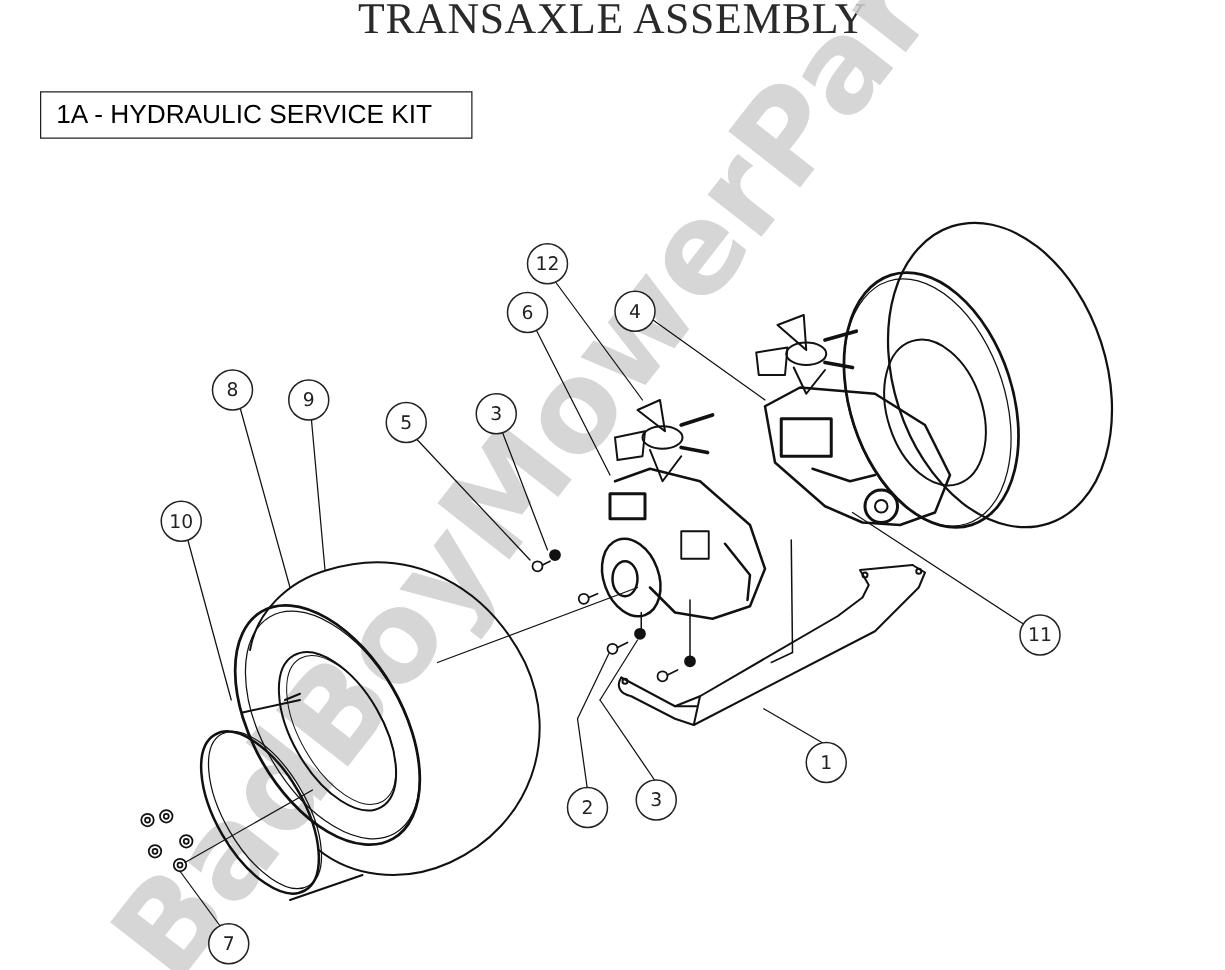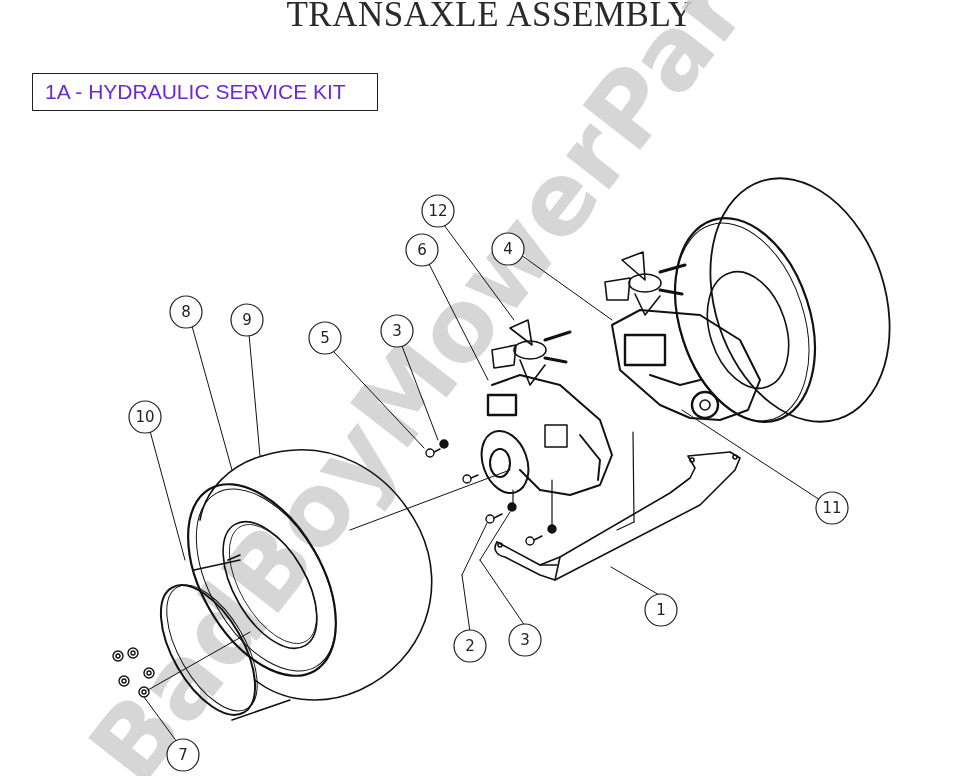--- a/index.html
+++ b/index.html
@@ -1,19 +1,19 @@
 <!DOCTYPE html>
 <html><head>
 <meta charset="utf-8">
 <style>
   html, body { margin:0; padding:0; background:#ffffff; }
   body { width:980px; height:776px; position:relative; overflow:hidden; font-family:"Liberation Sans", sans-serif; }
   .page-title { position:absolute; left:0; top:0; width:980px; text-align:center; font-family:"Liberation Serif", "DejaVu Serif", serif; font-size:35px; letter-spacing:0.5px; color:#2a2a2a; line-height:30px; }
   .section-box { position:absolute; left:32px; top:73px; width:346px; height:38px; border:1.5px solid #222; box-sizing:border-box; }
-  .section-label { position:absolute; left:12px; top:6px; font-family:"Liberation Sans", sans-serif; font-size:21px; color:#6d28d9; white-space:nowrap; }
+  .section-label { position:absolute; left:12px; top:6px; font-family:"Liberation Sans", sans-serif; font-size:21px; color:#000000; white-space:nowrap; }
   svg.diagram { position:absolute; left:0; top:0; }
   .callout-text { font-family:"DejaVu Sans", sans-serif; font-size:15px; fill:#222; }
   .watermark { font-family:"DejaVu Sans", sans-serif; font-weight:bold; font-size:100px; fill:#cfcfcf; opacity:0.85; }
 </style>
 </head>
 <body>
 
 <div class="page-title">TRANSAXLE ASSEMBLY</div>
 
 <div class="section-box">

